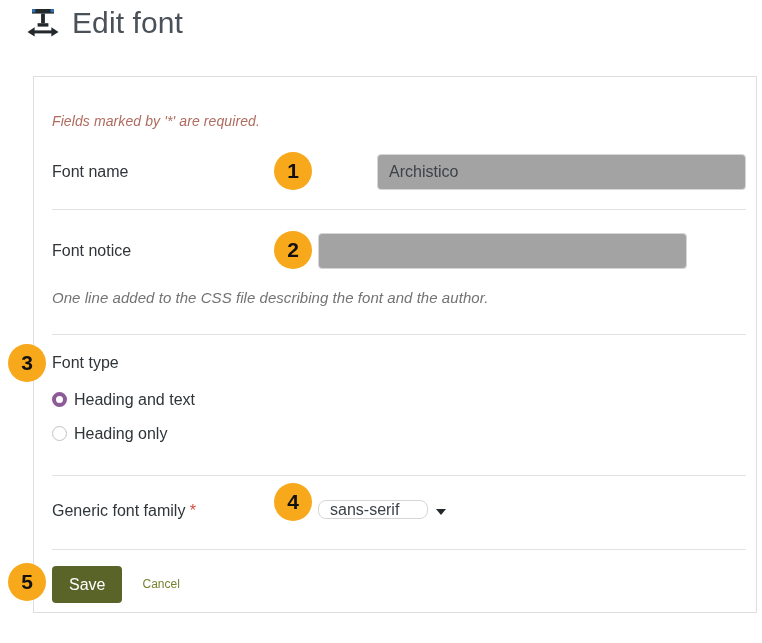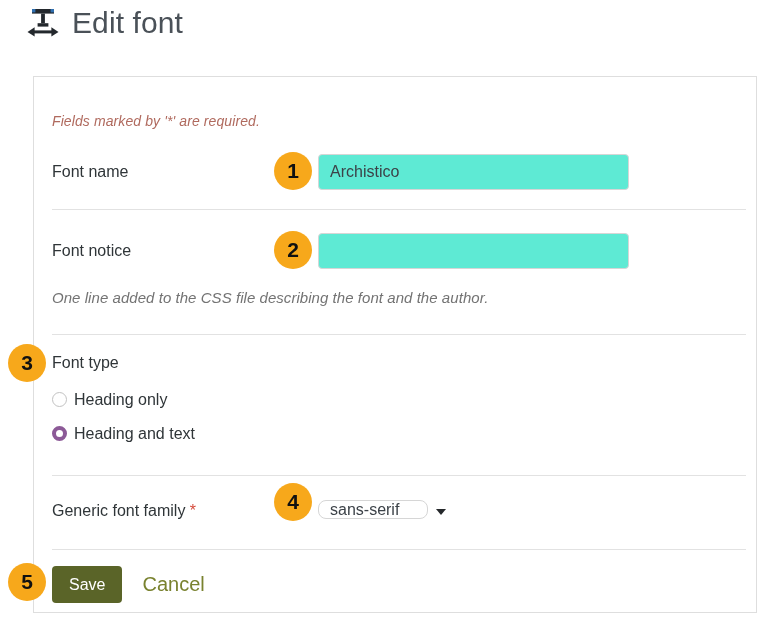--- a/index.html
+++ b/index.html
@@ -76,26 +76,26 @@
     width: 266px;
     flex: 0 0 266px;
     line-height: 20px;
   }
   .req-star {
     color: #d54a3a;
     font-size: 16px;
   }
 
   .text-input {
-    width: 311px;
+    width: 369px;
     height: 36px;
     box-sizing: border-box;
     border: 1px solid #d6d6d6;
     border-radius: 4px;
-    background: #5eead4;
+    background: #a3a3a3;
     font-family: "Liberation Sans", sans-serif;
     font-size: 16px;
     color: #3c4248;
     padding: 0 11px;
     outline: none;
   }
   .text-input::placeholder { color: #9aa0a6; }
 
   .helper-text {
     position: absolute;
@@ -197,21 +197,21 @@
     font-size: 16px;
     padding: 9px 17px;
     line-height: 19px;
     cursor: pointer;
   }
   .btn-cancel {
     background: transparent;
     border: none;
     color: #79822f;
     font-family: "Liberation Sans", sans-serif;
-    font-size: 20px;
+    font-size: 12px;
     padding: 9px 6px;
     line-height: 19px;
     cursor: pointer;
   }
 
   
   .badge {
     position: absolute;
     width: 38px;
     height: 38px;
@@ -245,21 +245,21 @@
       <polygon points="32.5,25.9 25.4,21.2 25.4,30.6" fill="#23282d"></polygon>
     </svg>
   </span>
   <span class="page-title">Edit font</span>
 </div>
 
 <div class="card">
 
   <div class="required-note">Fields marked by '*' are required.</div>
 
-  <div class="form-row" style="top:77px;">
+  <div class="form-row" style="top:77px;justify-content:space-between;">
     <label class="field-label">Font name</label>
     <input class="text-input" type="text" value="Archistico" style="">
   </div>
 
   <div class="divider" style="top:132px;"></div>
 
   <div class="form-row" style="top:156px;">
     <label class="field-label">Font notice</label>
     <input class="text-input" type="text" value="" style="">
   </div>
@@ -267,26 +267,26 @@
   <div class="helper-text" style="top:212px;">One line added to the CSS file describing the font and the author.</div>
 
   <div class="divider" style="top:257px;"></div>
 
   <div class="form-row" style="top:276px;">
     <label class="field-label">Font type</label>
   </div>
 
   <div class="radio-group" style="top:310px;">
     <div class="radio-line">
+      <span class="radio-mark on"></span>
+      <span class="radio-text">Heading and text</span>
+    </div>
+    <div class="radio-line">
       <span class="radio-mark off"></span>
       <span class="radio-text">Heading only</span>
-    </div>
-    <div class="radio-line">
-      <span class="radio-mark on"></span>
-      <span class="radio-text">Heading and text</span>
     </div>
   </div>
 
   <div class="divider" style="top:398px;"></div>
 
   <div class="form-row" style="top:416px;">
     <label class="field-label">
       <span>Generic font family</span>
       <span class="req-star">*</span>
     </label>

